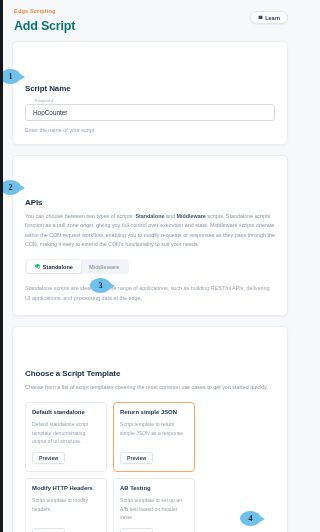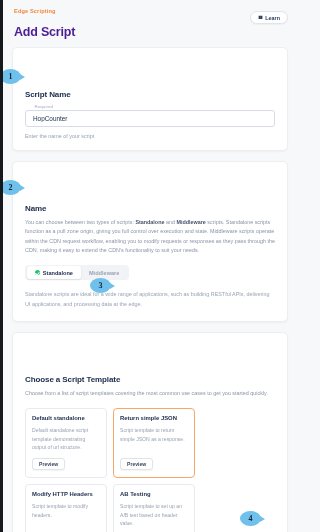--- a/index.html
+++ b/index.html
@@ -7,21 +7,21 @@
     width: 300px; height: 532px;
     background: #f7f8fa;
     font-family: "Liberation Sans", sans-serif;
     overflow: hidden;
   }
   .page { position: relative; width: 300px; height: 532px; background: #f7f8fa; }
 
   
   .header { padding: 8px 12px 8px 14px; display: flex; align-items: flex-start; justify-content: space-between; }
   .crumb { color: #f5843c; font-size: 5.6px; font-weight: 700; letter-spacing: .15px; }
-  .page-title { color: #4c1d95; font-size: 12.5px; font-weight: 700; margin-top: 11px; letter-spacing: -.2px; }
+  .page-title { color: #0f766e; font-size: 12.5px; font-weight: 700; margin-top: 5px; letter-spacing: -.2px; }
   .learn-btn {
     display: inline-flex; align-items: center; gap: 2.5px;
     border: 1px solid #dfe3ea; background: #ffffff; border-radius: 9px;
     padding: 2.5px 7px; font-size: 5.4px; color: #2c3a57; font-weight: 600;
     box-shadow: 0 1px 1px rgba(16,24,40,.04); margin-top: 3px;
   }
   .learn-btn svg { display: block; }
 
   
   .card {
@@ -120,21 +120,21 @@
   <div class="card">
     <div class="card-title">Script Name</div>
     <div class="field-wrap">
       <span class="legend">Required</span>
       <input class="text-input" type="text" value="HopCounter" style="">
     </div>
     <div class="helper">Enter the name of your script</div>
   </div>
 
   <div class="card">
-    <div class="card-title">Name</div>
+    <div class="card-title">APIs</div>
     <div class="card-sub">
       <span>You can choose between two types of scripts: </span><b>Standalone</b><span> and </span><b>Middleware</b><span> scripts. Standalone scripts function as a pull zone origin, giving you full control over execution and state. Middleware scripts operate within the CDN request workflow, enabling you to modify requests or responses as they pass through the CDN, making it easy to extend the CDN's functionality to suit your needs.</span>
     </div>
     <div class="seg">
       <div class="seg-item active">
         <span class="check"></span>
         <span>Standalone</span>
       </div>
       <div class="seg-item">
         <span>Middleware</span>

